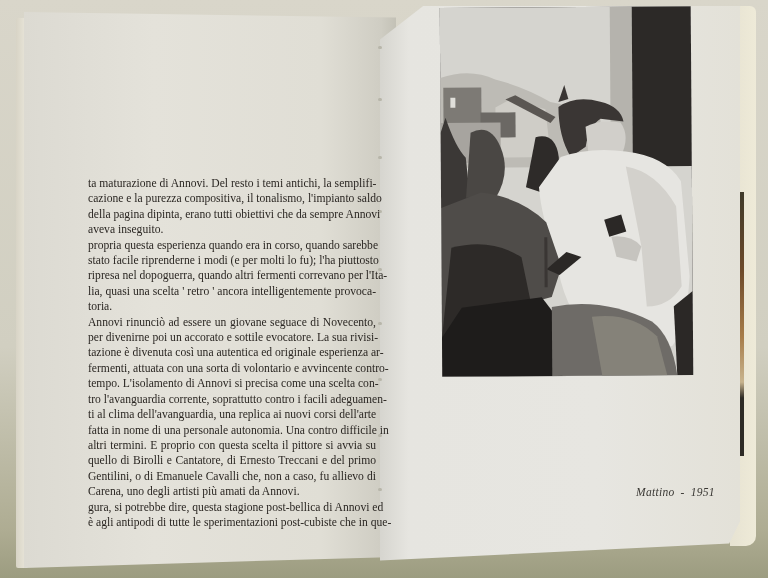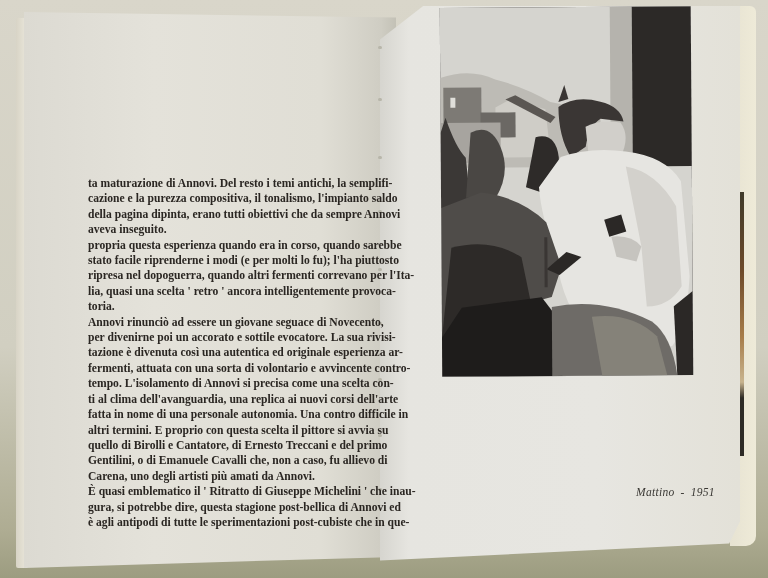--- a/index.html
+++ b/index.html
@@ -37,21 +37,21 @@
     background: linear-gradient(180deg, #3f3a2a 0%, #6e4b2a 30%, #a77d4a 55%, #c8b48e 72%, #2e2b26 78%, #2e2b26 100%);
   }
   .binding-holes { position: absolute; left: 378px; top: 40px; width: 8px; height: 500px; }
   .binding-hole { position: absolute; left: 0; width: 4px; height: 3px; background: #b8b6aa; border-radius: 2px; }
 
   .text-block {
     position: absolute; left: 88px; top: 176px; width: 288px;
     font-size: 11.6px; line-height: 15.4px; color: #2a2622;
     text-align: justify;
   }
-  .text-line { display: block; white-space: nowrap; text-align-last: justify; font-weight: bold; }
+  .text-line { display: block; white-space: nowrap; text-align-last: justify; }
   .text-line.last { text-align-last: left; }
 
   .plate {
     position: absolute; left: 441px; top: 7px; width: 251px; height: 369px;
     background: #5a5856; overflow: hidden;
     transform: rotate(-0.4deg);
   }
   .caption {
     position: absolute; left: 636px; top: 486px;
     font-size: 11.5px; color: #3a3834; font-style: italic; letter-spacing: 0.3px;
@@ -92,28 +92,28 @@
   <span class="text-line">stato facile riprenderne i modi (e per molti lo fu); l'ha piuttosto</span>
   <span class="text-line">ripresa nel dopoguerra, quando altri fermenti correvano per l'Ita-</span>
   <span class="text-line">lia, quasi una scelta ' retro ' ancora intelligentemente provoca-</span>
   <span class="text-line last">toria.</span>
 
   <span class="text-line">Annovi rinunciò ad essere un giovane seguace di Novecento,</span>
   <span class="text-line">per divenirne poi un accorato e sottile evocatore. La sua rivisi-</span>
   <span class="text-line">tazione è divenuta così una autentica ed originale esperienza ar-</span>
   <span class="text-line">fermenti, attuata con una sorta di volontario e avvincente contro-</span>
   <span class="text-line">tempo. L'isolamento di Annovi si precisa come una scelta con-</span>
+  <span class="text-line">tro l'avanguardia corrente, soprattutto contro i facili adeguamen-</span>
   <span class="text-line">ti al clima dell'avanguardia, una replica ai nuovi corsi dell'arte</span>
   <span class="text-line">fatta in nome di una personale autonomia. Una contro difficile in</span>
   <span class="text-line">altri termini. E proprio con questa scelta il pittore si avvia su</span>
   <span class="text-line">quello di Birolli e Cantatore, di Ernesto Treccani e del primo</span>
   <span class="text-line">Gentilini, o di Emanuele Cavalli che, non a caso, fu allievo di</span>
   <span class="text-line last">Carena, uno degli artisti più amati da Annovi.</span>
 
-  <span class="text-line">È quasi emblematico il ' Ritratto di Giuseppe Michelini ' che inau-</span>
   <span class="text-line">gura, si potrebbe dire, questa stagione post-bellica di Annovi ed</span>
   <span class="text-line">è agli antipodi di tutte le sperimentazioni post-cubiste che in que-</span>
 
 </div>
 
 <div class="plate">
   <svg width="251" height="369" viewBox="0 0 251 369">
 
     <rect x="0" y="0" width="251" height="369" fill="#d5d4cf"></rect>
 

